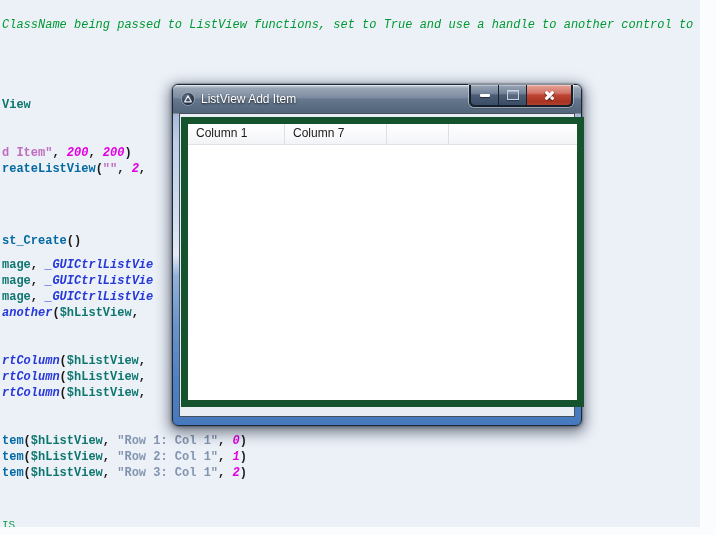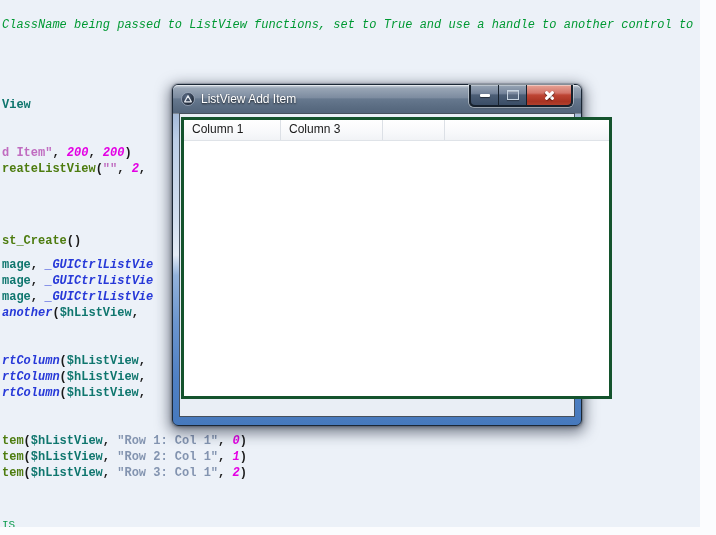--- a/index.html
+++ b/index.html
@@ -5,21 +5,21 @@
   html,body{margin:0;padding:0;background:#d0d0d0;}
   .screen{position:relative;width:716px;height:535px;overflow:hidden;
           background:#ECF1F8;font-family:"Liberation Sans",sans-serif;}
 
   
   .code-layer{position:absolute;inset:0;z-index:1;
               font-family:"Liberation Mono",monospace;font-size:12px;font-weight:700;}
   .cl{position:absolute;left:2px;height:15px;white-space:pre;}
   .cmt{color:#009933;font-style:italic;font-weight:400;}
   .v  {color:#0f766e;}
-  .f  {color:#4d7c0f;}
+  .f  {color:#0369a1;}
   .u  {color:#2638D8;font-style:italic;}
   .s1 {color:#C06CC0;}
   .s2 {color:#8394B0;}
   .n  {color:#E400E4;font-style:italic;}
   .p  {color:#1A1A1A;}
 
   .right-strip{position:absolute;left:700px;top:0;width:16px;height:535px;
                background:#FBFCFE;z-index:2;}
   .bottom-strip{position:absolute;left:0;top:527px;width:716px;height:8px;
                 background:#FBFCFE;z-index:2;}
@@ -68,21 +68,21 @@
   .x-glyph::before,.x-glyph::after{content:"";position:absolute;left:1px;top:4px;
        width:11px;height:3px;background:#fff;border-radius:1px;
        box-shadow:0 1px 1px rgba(0,0,0,.45);}
   .x-glyph::before{transform:rotate(45deg);}
   .x-glyph::after{transform:rotate(-45deg);}
 
   
   .client{position:absolute;left:6px;right:6px;top:28px;bottom:8px;
        background:#E9EEF5;border:1px solid #46505C;}
   .listview{position:absolute;left:1px;top:3px;width:389px;height:276px;
-       background:#22c55e;border:3px solid #14532d;padding-left:36px;}
+       background:#22c55e;border:7px solid #14532d;}
   .lv-header{position:absolute;left:0;top:0;right:0;height:20px;display:flex;
        background:linear-gradient(180deg,#FFFFFF 0%,#F8F9FB 60%,#F1F3F6 100%);
        border-bottom:1px solid #DFE3E8;font-size:12px;color:#1A1A1A;}
   .hcell{box-sizing:border-box;height:100%;line-height:19px;padding-left:8px;
        border-right:1px solid #DCE0E6;overflow:hidden;white-space:nowrap;}
   .hcell.last{flex:1;border-right:none;}
   .lv-body{position:absolute;left:0;top:21px;right:0;bottom:0;background:#FFFFFF;}
 </style>
 </head>
 <body>
@@ -138,21 +138,21 @@
       </div>
       <div class="cb cb-close">
         <span class="x-glyph"></span>
       </div>
     </div>
 
     <div class="client">
       <div class="listview">
         <div class="lv-header" id="lv-header">
             <div class="hcell" style="width: 97px;">Column 1</div>
-            <div class="hcell" style="width: 102px;">Column 3</div>
+            <div class="hcell" style="width: 102px;">Column 7</div>
             <div class="hcell" style="width: 62px;"></div>
             <div class="hcell last"></div>
           </div>
         <div class="lv-body"></div>
       </div>
     </div>
 
   </div>
 </div>
 

